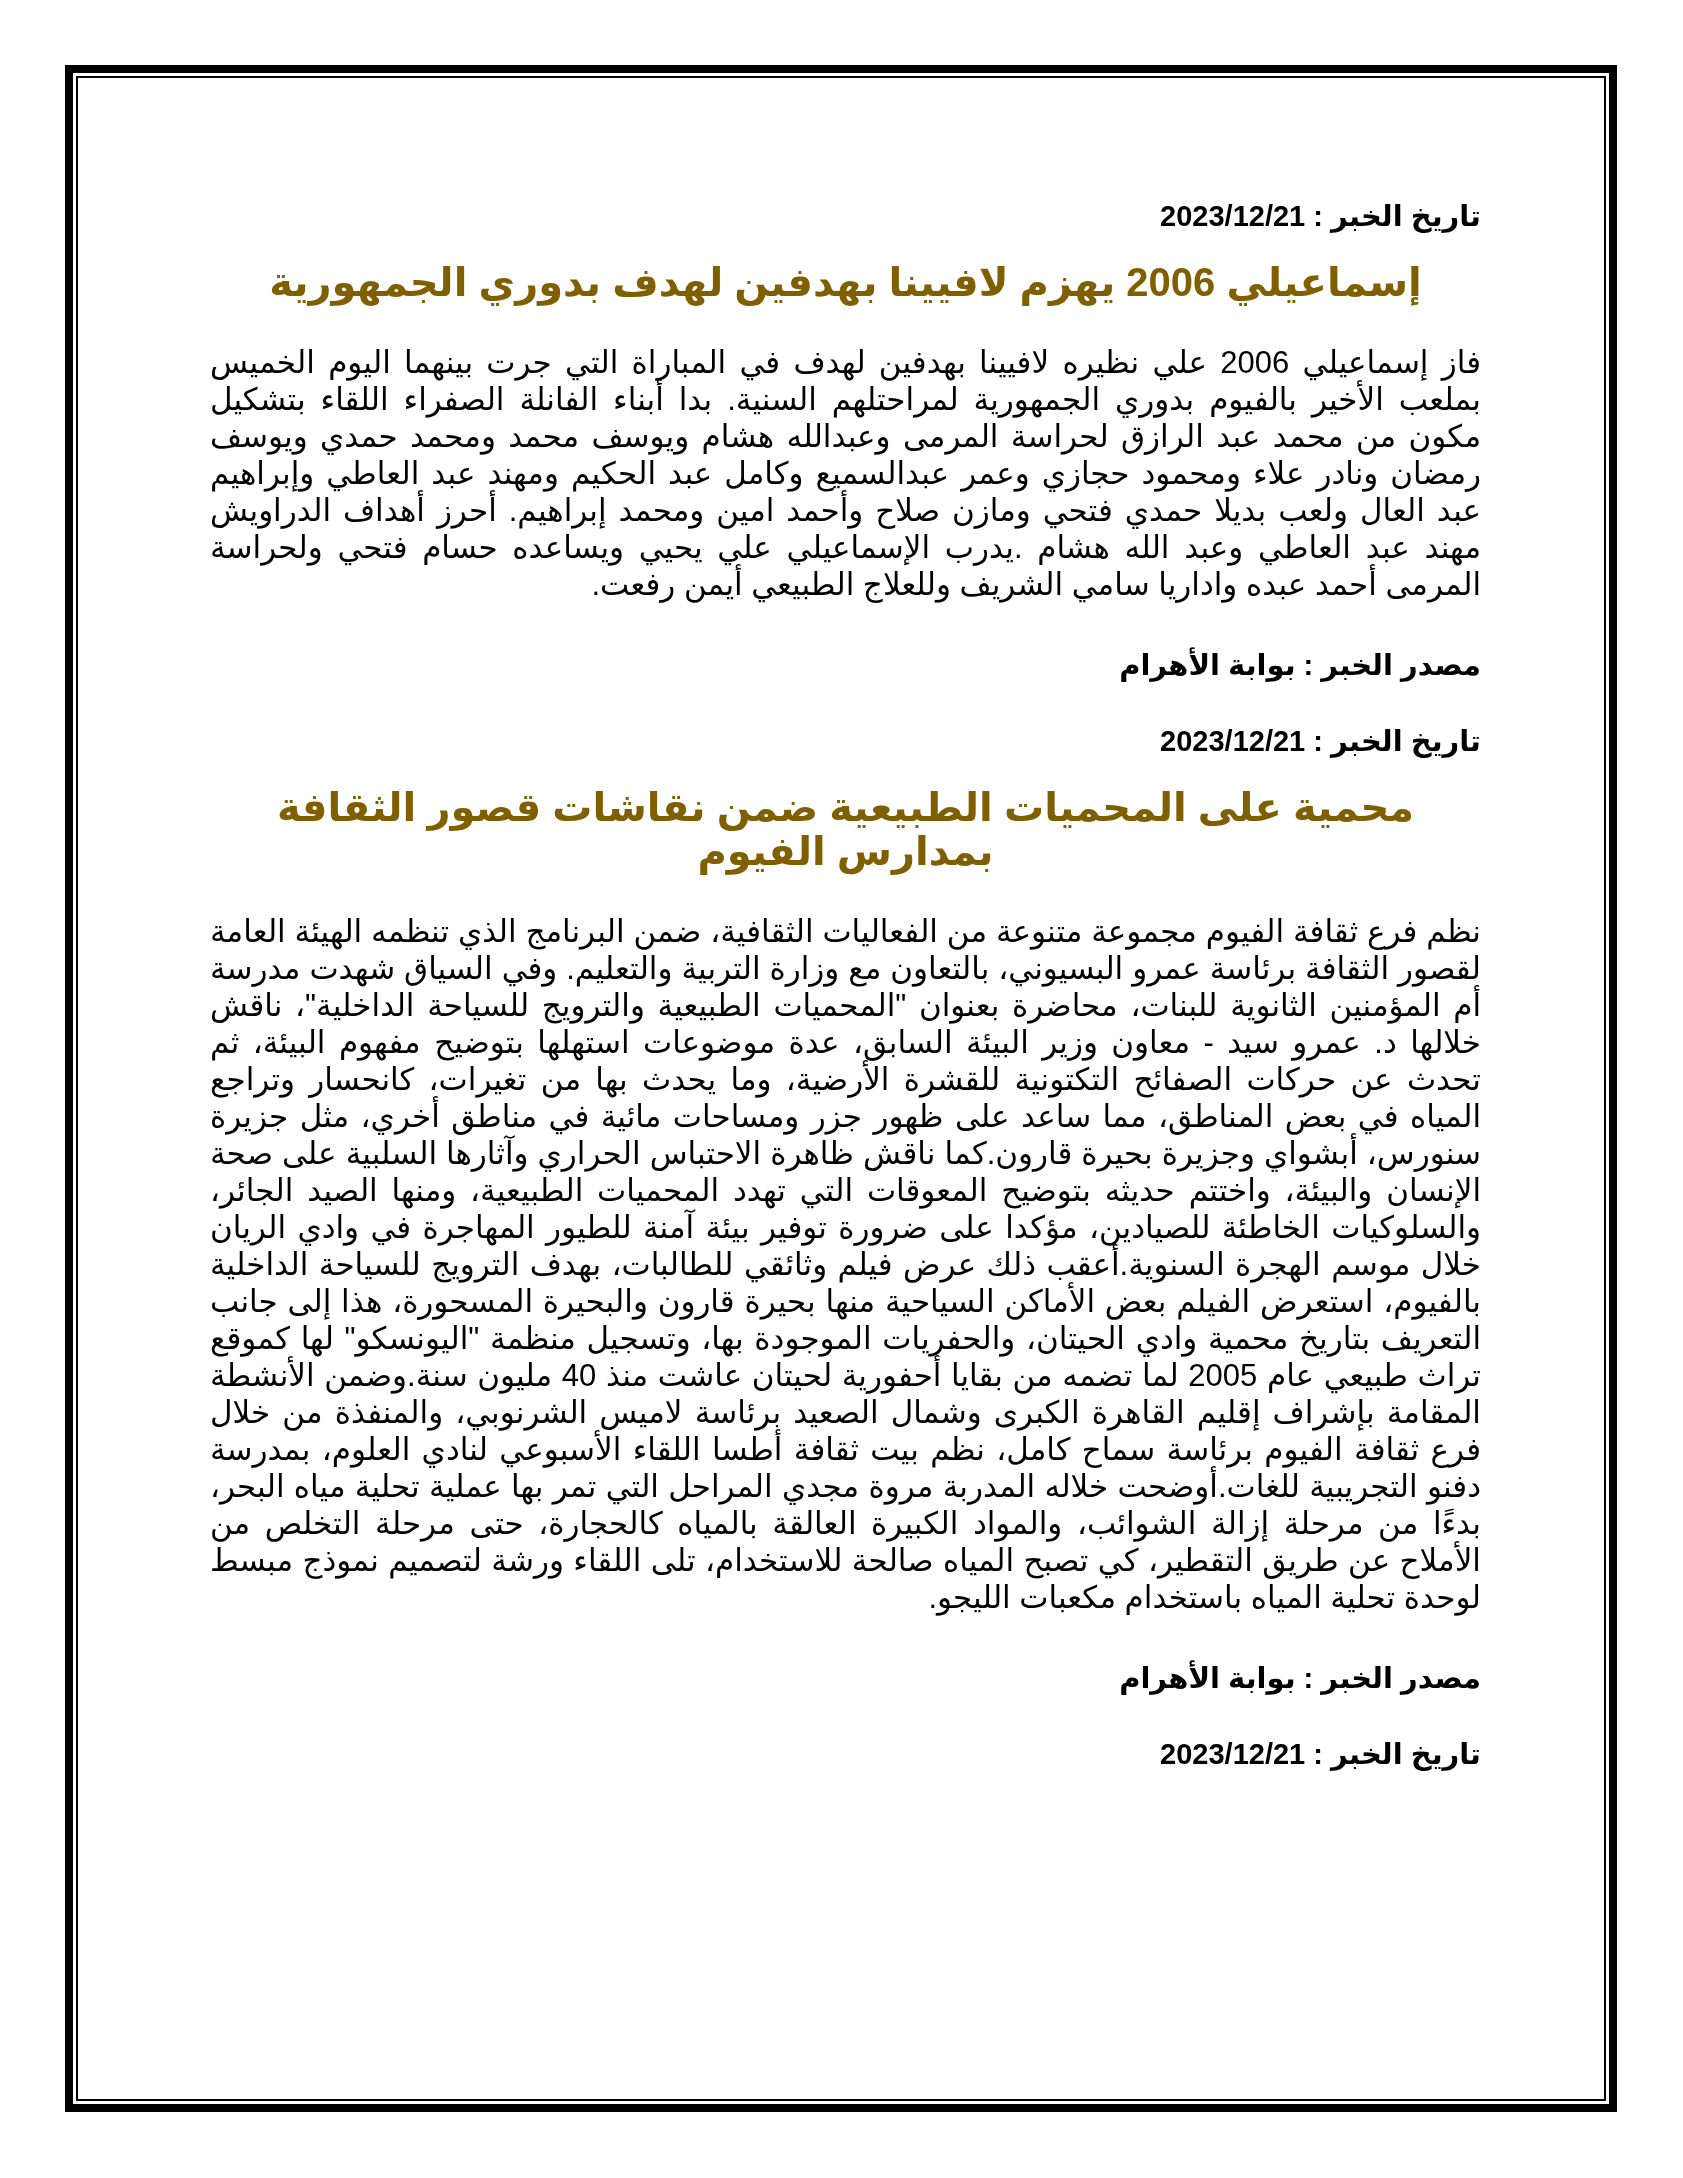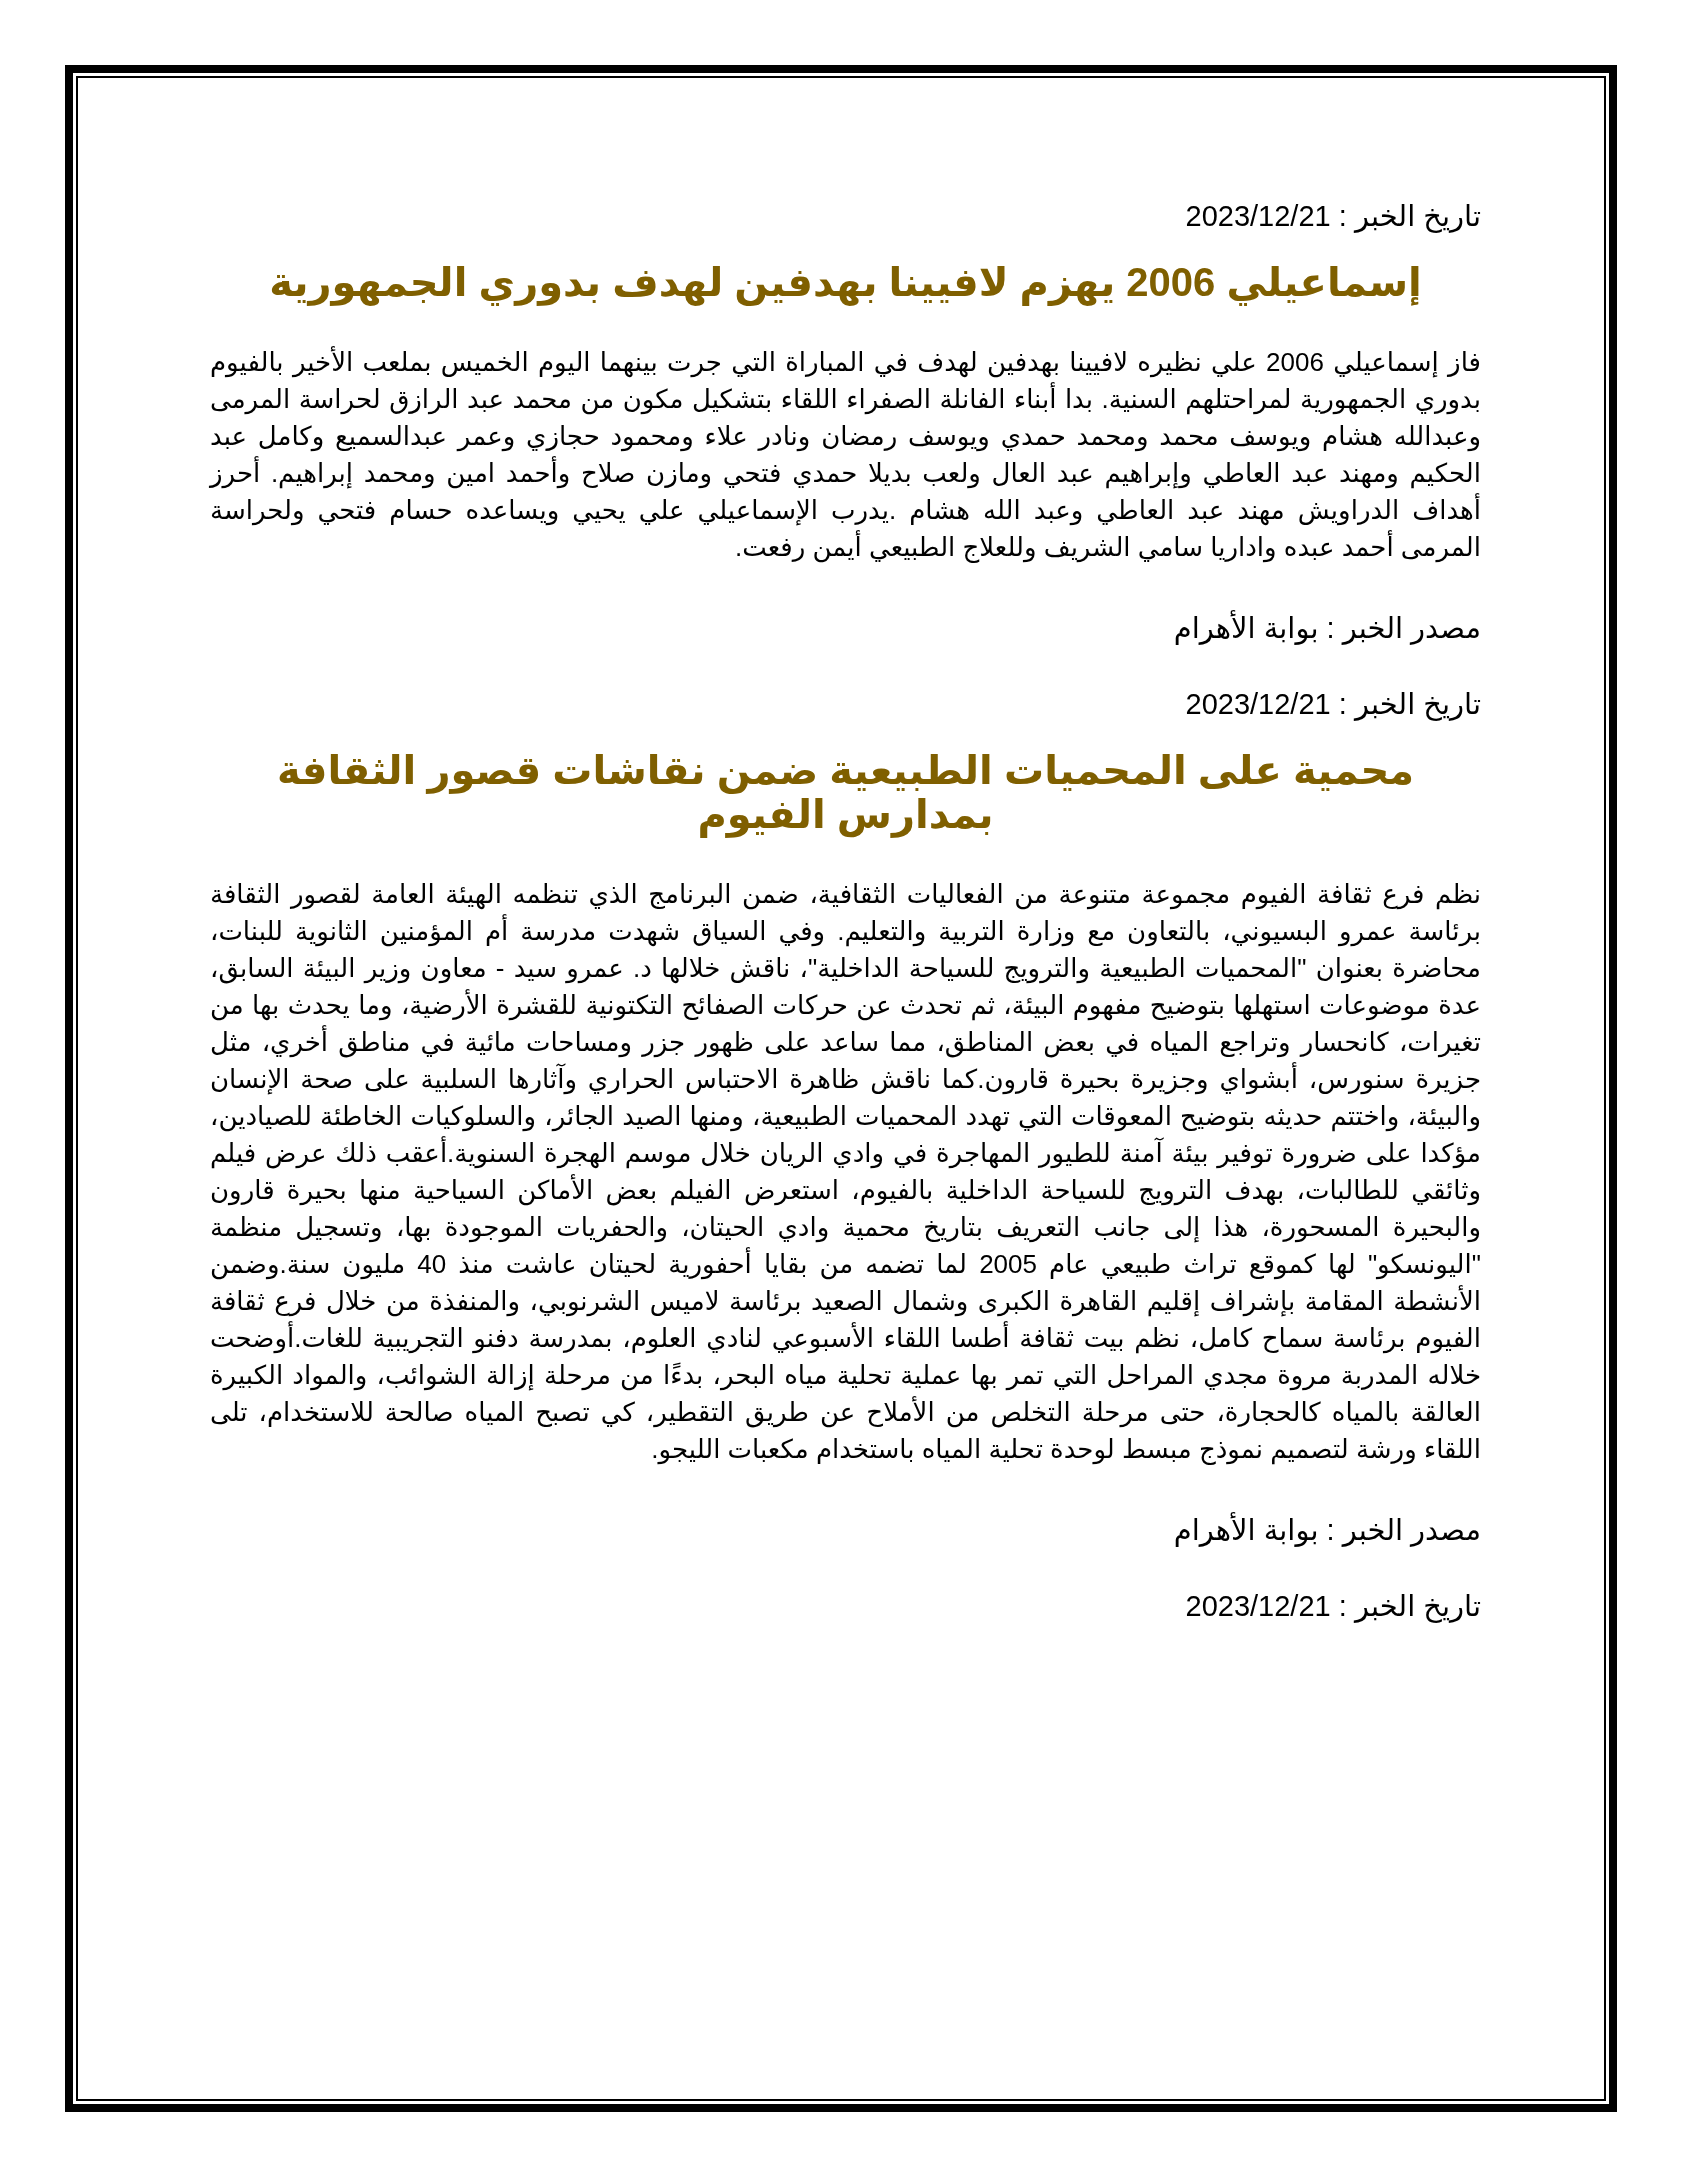--- a/index.html
+++ b/index.html
@@ -38,32 +38,32 @@
     width: 1271px;
     direction: rtl;
   }
   .meta-line {
     font-size: 29px;
     line-height: 36px;
     text-align: right;
     margin: 0;
     white-space: nowrap;
   }
-  .meta-label, .meta-sep, .meta-value { display: inline; }
+  .meta-label, .meta-sep, .meta-value { display: inline; font-weight: bold; }
   .meta-value { unicode-bidi: embed; }
   .title {
     font-size: 40px;
     font-weight: bold;
     color: #7F5F00;
     text-align: center;
     margin: 0;
     line-height: 44px;
   }
   .para {
-    font-size: 26px;
+    font-size: 31px;
     line-height: 37px;
     text-align: justify;
     text-align-last: right;
     margin: 0;
   }
   .gap-date-title { height: 26px; }
   .gap-title-para { height: 40px; }
   .gap-para-source { height: 44px; }
   .gap-source-date { height: 40px; }
   .art1-date { margin-top: 0; }

